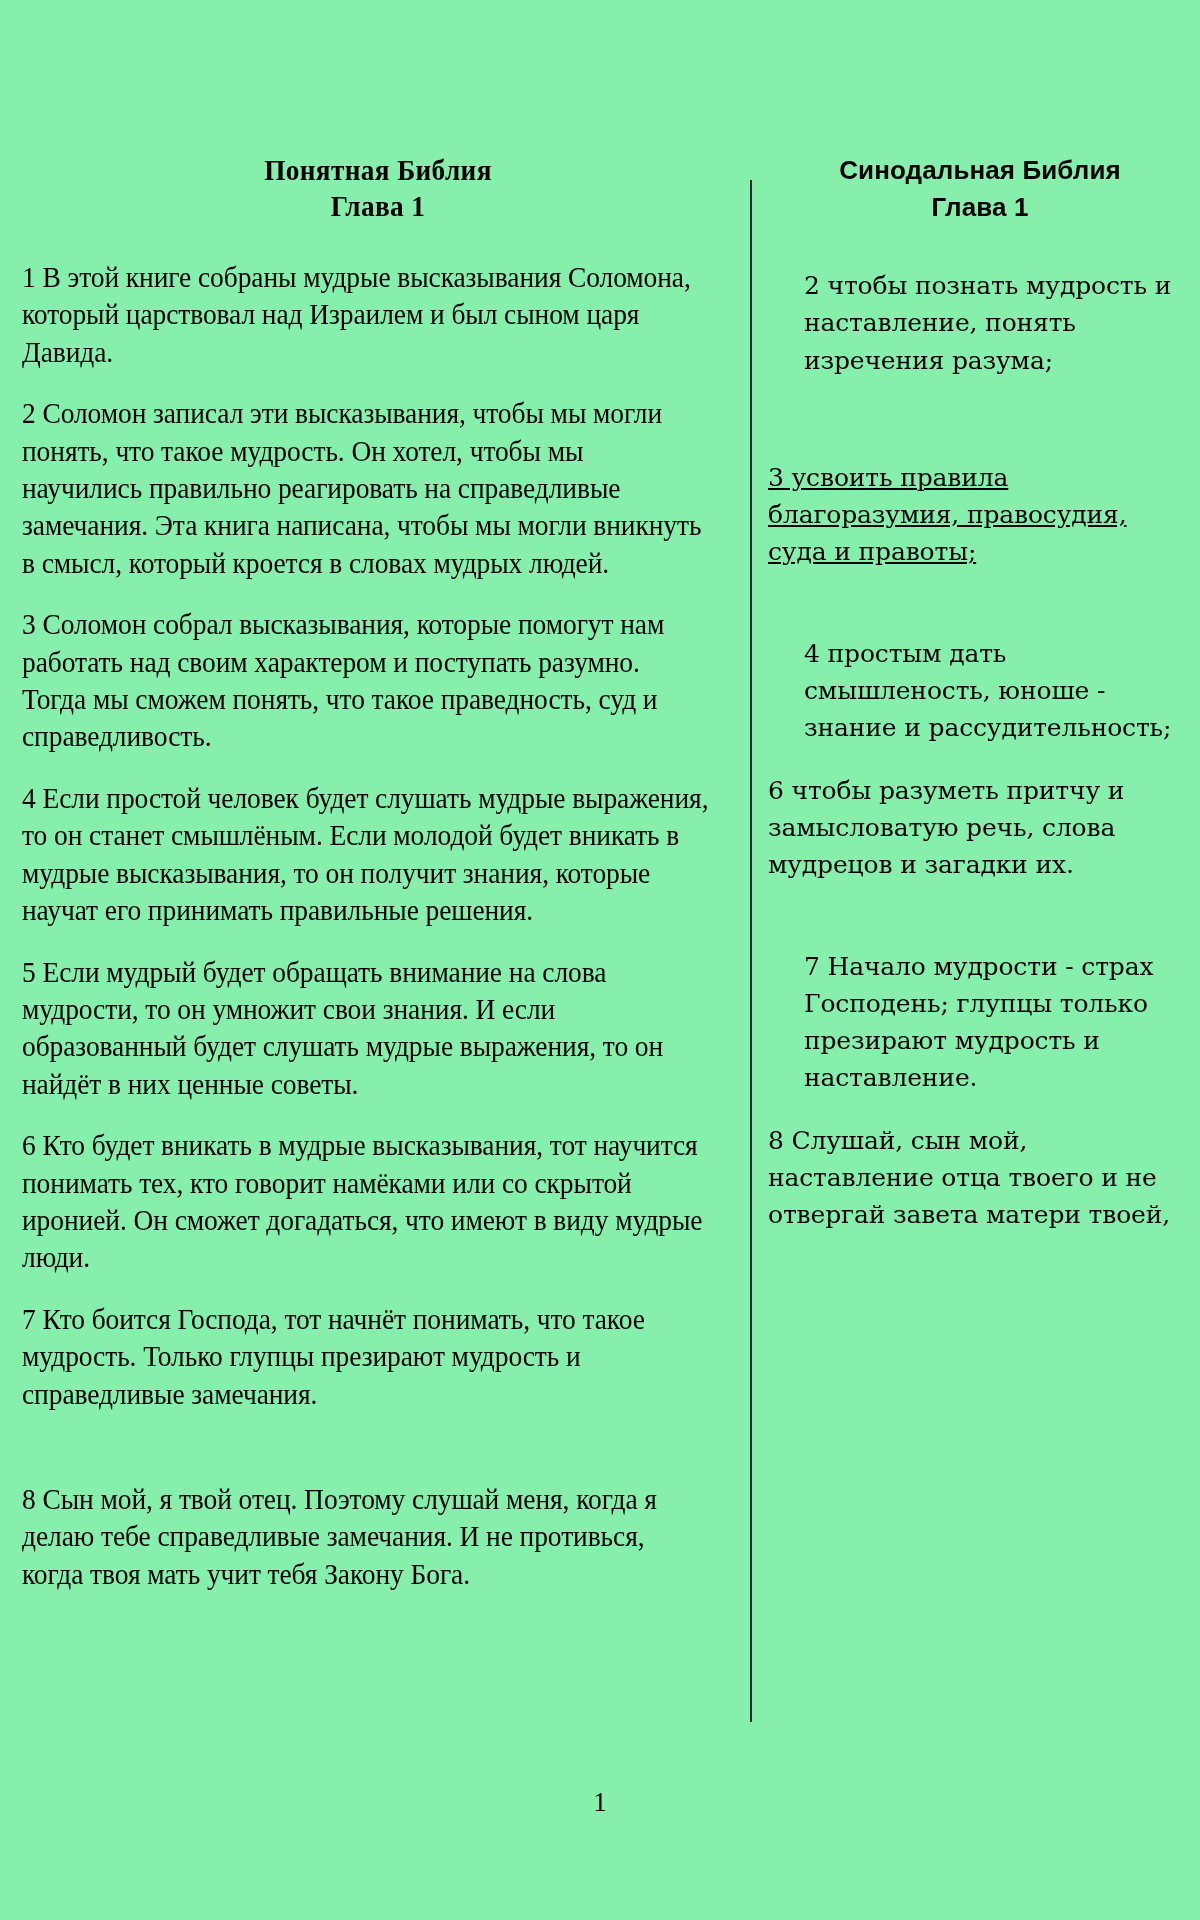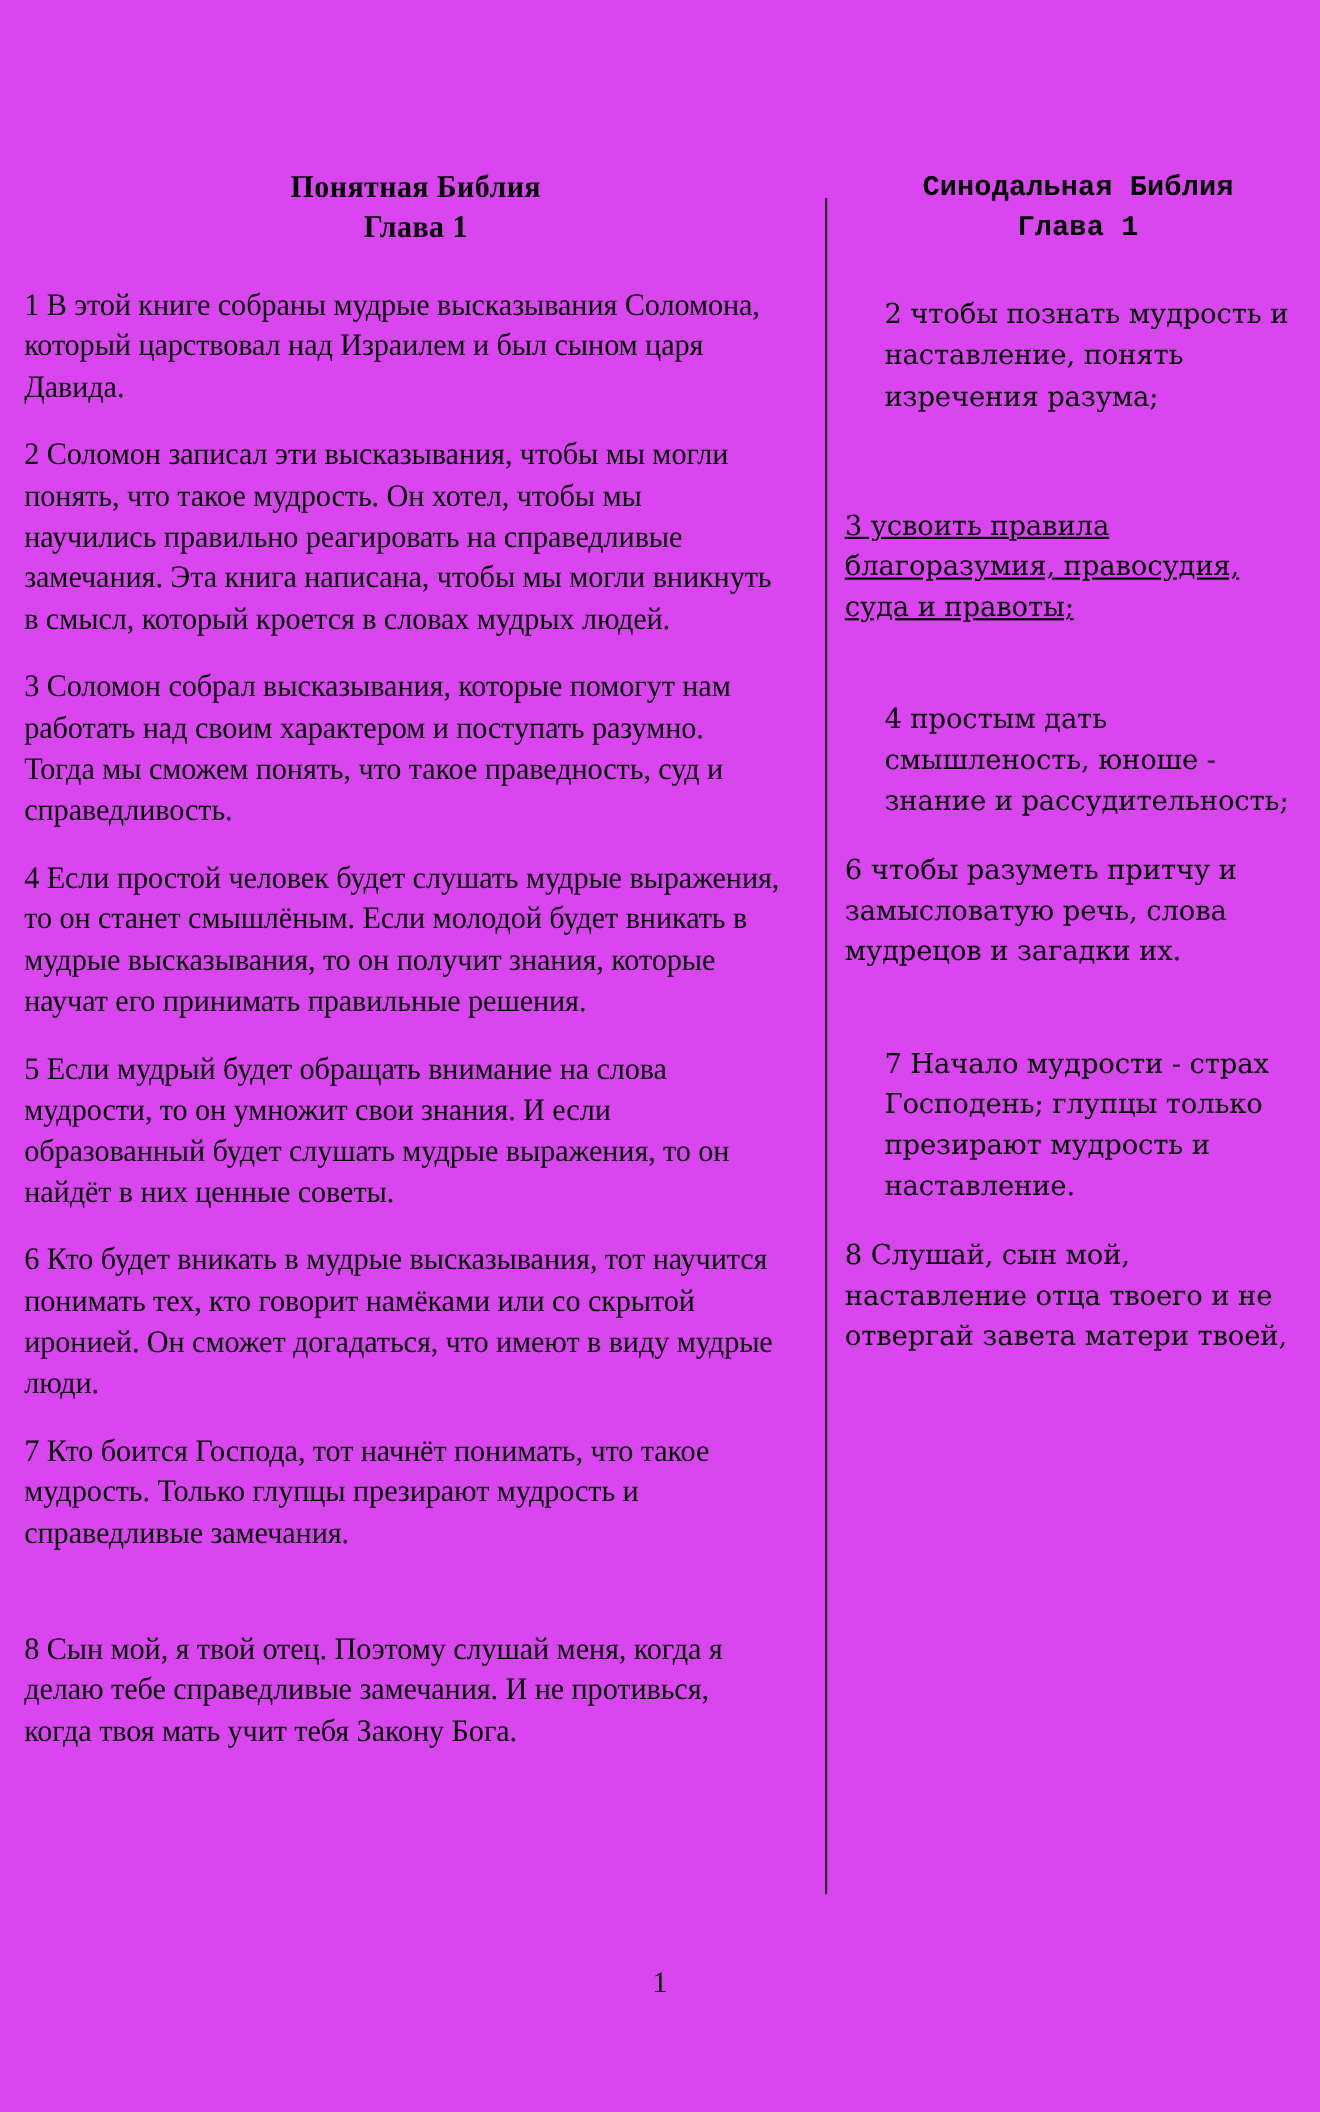--- a/index.html
+++ b/index.html
@@ -7,21 +7,21 @@
     margin: 0;
     padding: 0;
     background: #ffffff;
   }
 
   .page {
     position: relative;
     width: 1200px;
     height: 1920px;
     margin: 0 auto;
-    background: #d946ef;
+    background: #86efac;
     color: #000000;
     overflow: hidden;
   }
 
   
   .column-divider {
     position: absolute;
     left: 750px;
     top: 180px;
     width: 2px;
@@ -56,21 +56,21 @@
   .column-left .col-heading {
     font-family: "Liberation Serif", "DejaVu Serif", serif;
     font-size: 29px;
     line-height: 36px;
     letter-spacing: 0.4px;
     transform: scaleX(0.94);
     transform-origin: center top;
   }
 
   .column-right .col-heading {
-    font-family: Liberation Mono, monospace;
+    font-family: Liberation Sans, sans-serif;
     font-size: 26px;
     line-height: 37px;
     letter-spacing: 0.1px;
   }
 
   .col-heading .heading-line {
     display: block;
   }
 
   

